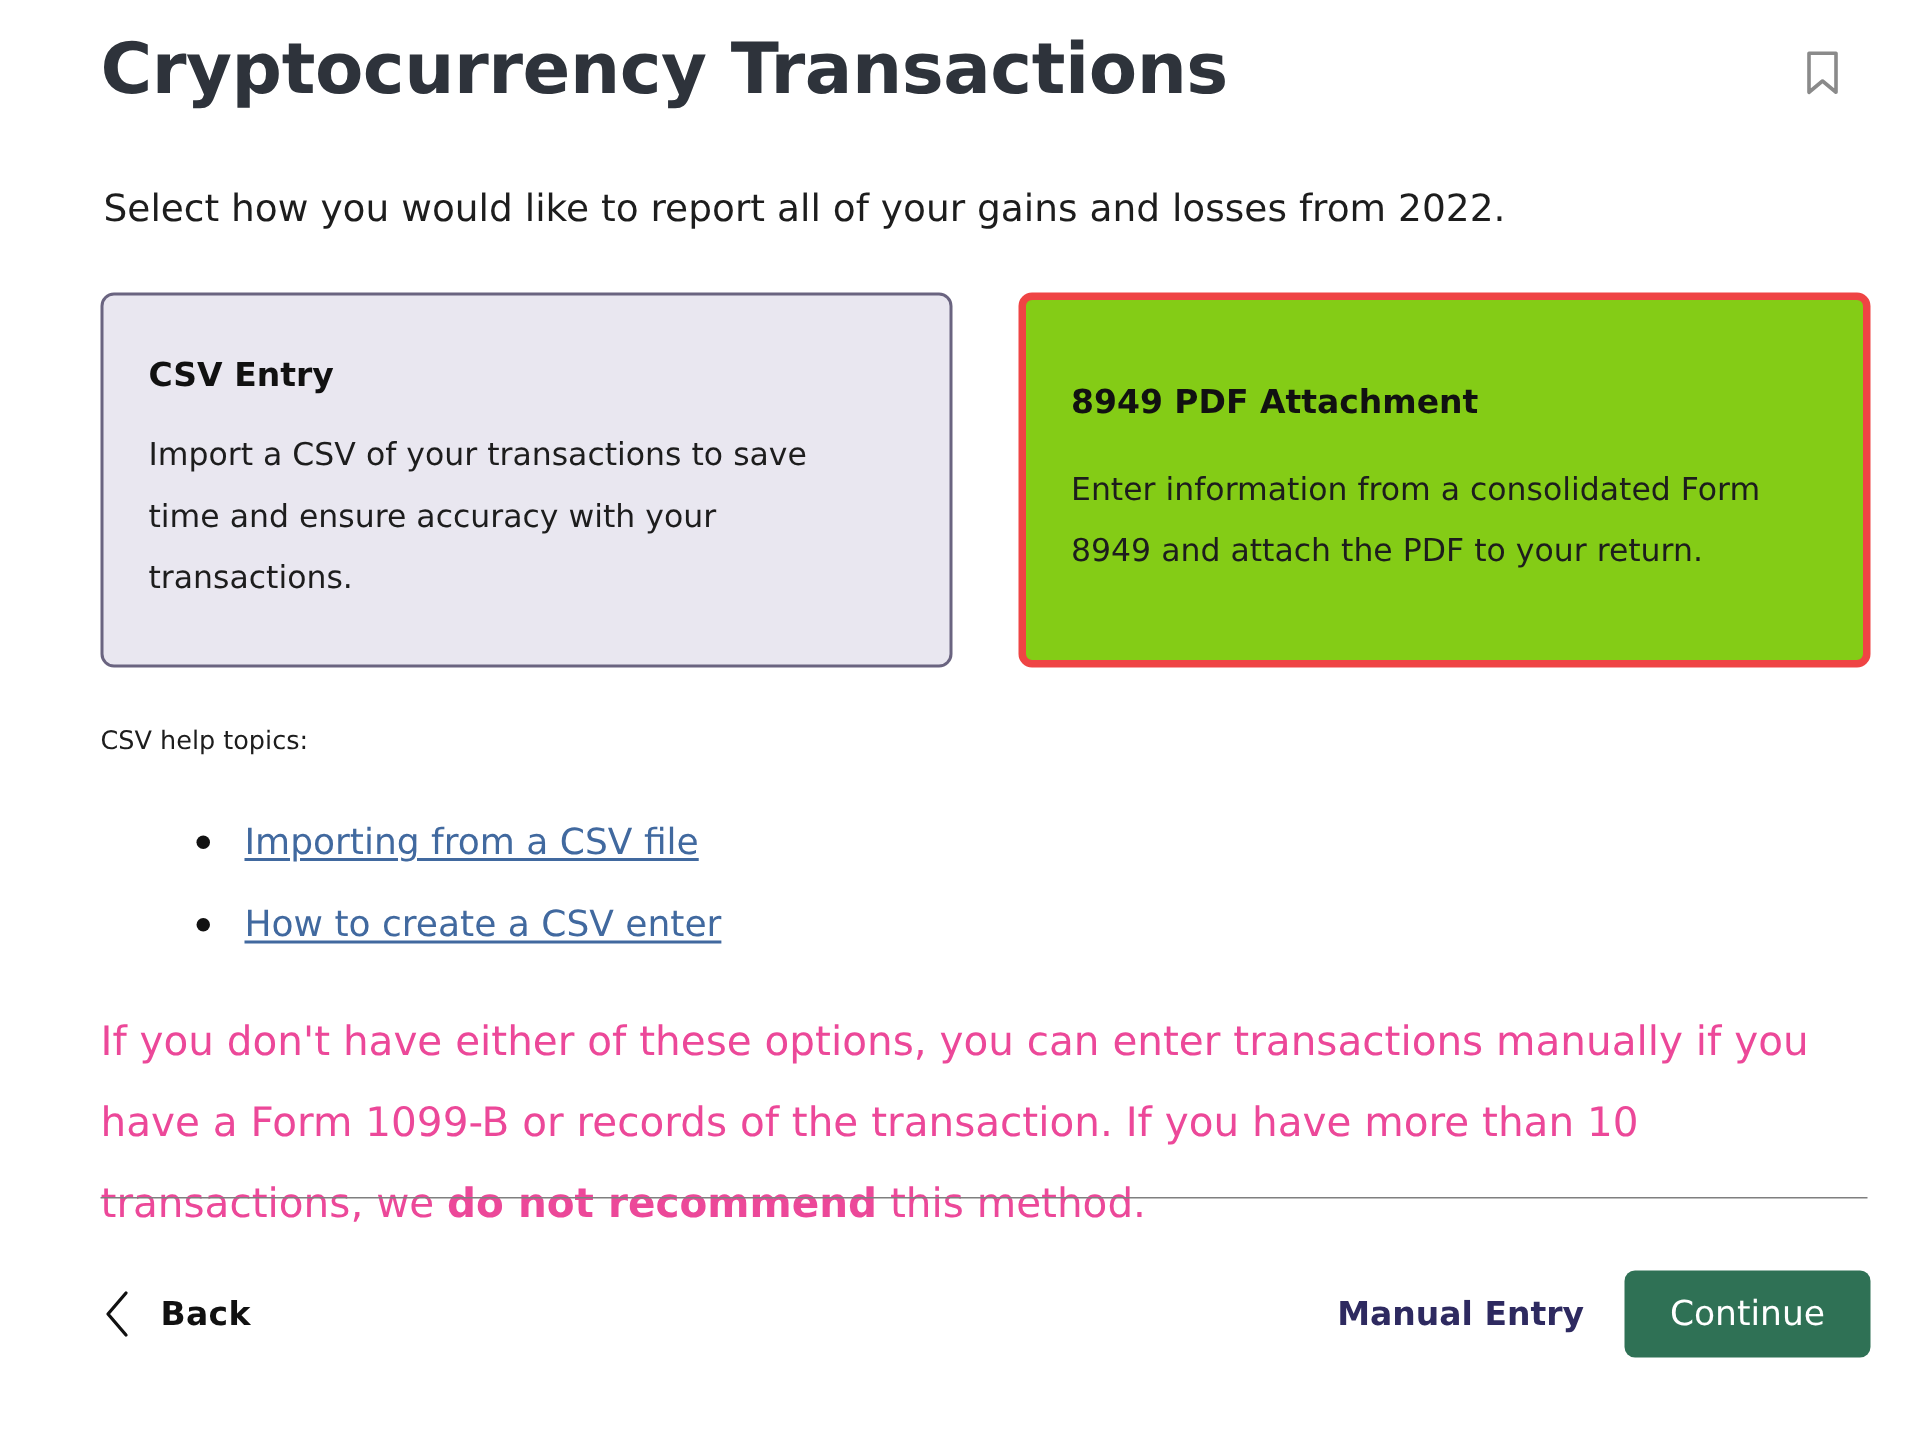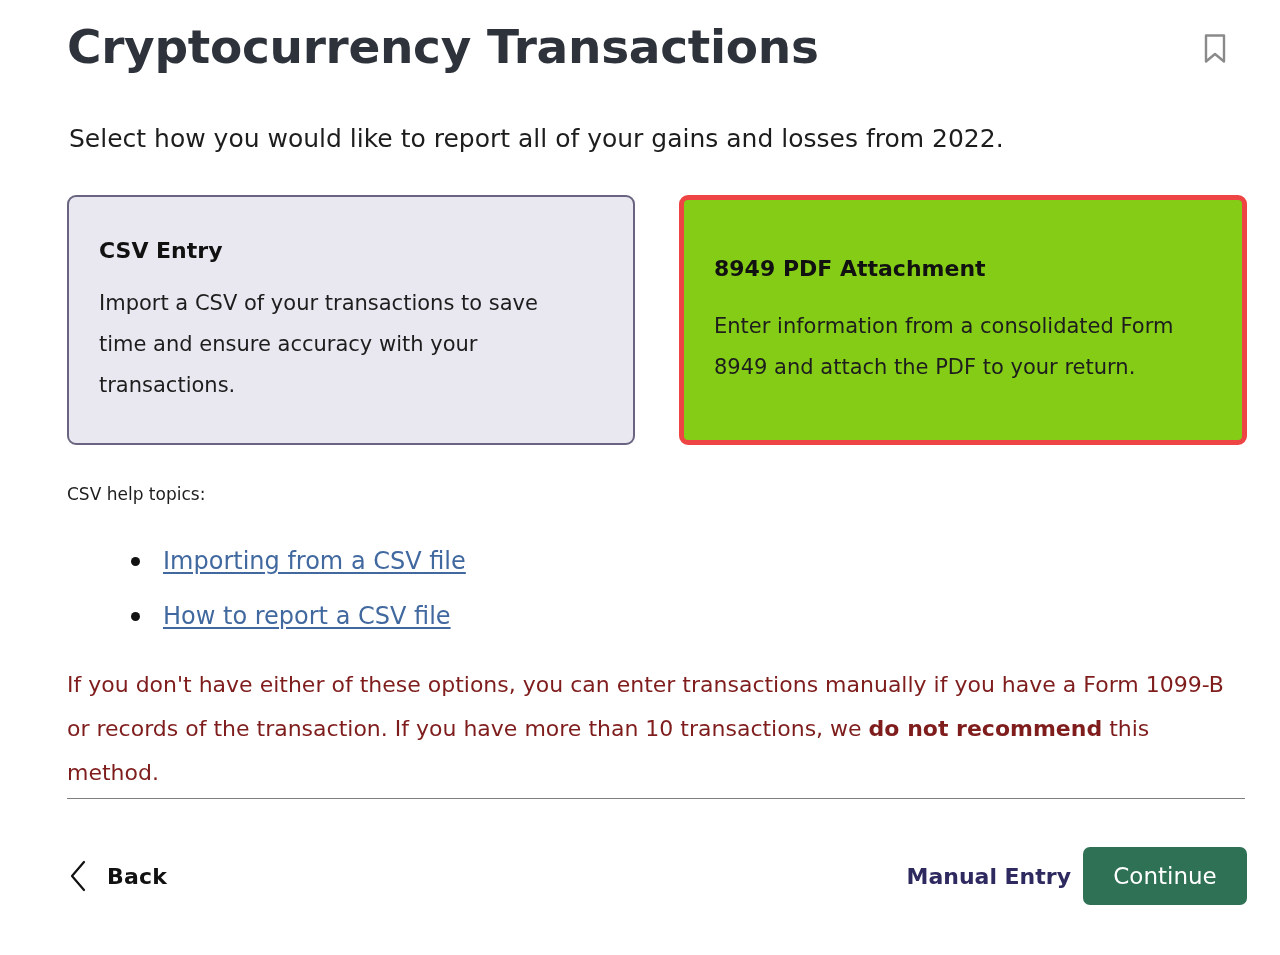--- a/index.html
+++ b/index.html
@@ -157,23 +157,23 @@
     cursor: pointer;
     line-height: 1.2;
   }
 
   
   .note {
     position: absolute;
     left: 67px;
     top: 641px;
     width: 1178px;
-    font-size: 22px;
+    font-size: 27px;
     line-height: 2;
-    color: #7f1d1d;
+    color: #ec4899;
   }
   .note b { font-weight: 700; }
 
   
   .divider {
     position: absolute;
     left: 67px;
     top: 798px;
     width: 1178px;
     height: 1px;
@@ -204,21 +204,21 @@
   .back-btn .chev { line-height: 0; display: block; }
   .back-label {
     font-size: 22px;
     font-weight: 700;
     color: #111111;
     letter-spacing: 0.2px;
   }
   .footer-right {
     display: flex;
     align-items: center;
-    gap: 6px;
+    gap: 21px;
   }
   .manual-entry {
     background: none;
     border: none;
     padding: 4px 6px;
     font-family: inherit;
     font-size: 22px;
     font-weight: 700;
     color: #2e2a60;
     cursor: pointer;
@@ -274,21 +274,21 @@
     <li>
       <span class="bullet">
           <i></i>
         </span>
       <a class="help-link" href="#">Importing from a CSV file</a>
     </li>
     <li>
       <span class="bullet">
           <i></i>
         </span>
-      <a class="help-link" href="#">How to report a CSV file</a>
+      <a class="help-link" href="#">How to create a CSV enter</a>
     </li>
   </ul>
 
   <p class="note"><span>If you don't have either of these options, you can enter transactions manually if you have a Form 1099-B or records of the transaction. If you have more than 10 transactions, we </span><b>do not recommend</b><span> this method.</span></p>
 
   <div class="divider"></div>
 
   <div class="footer">
 
     <button class="back-btn">

